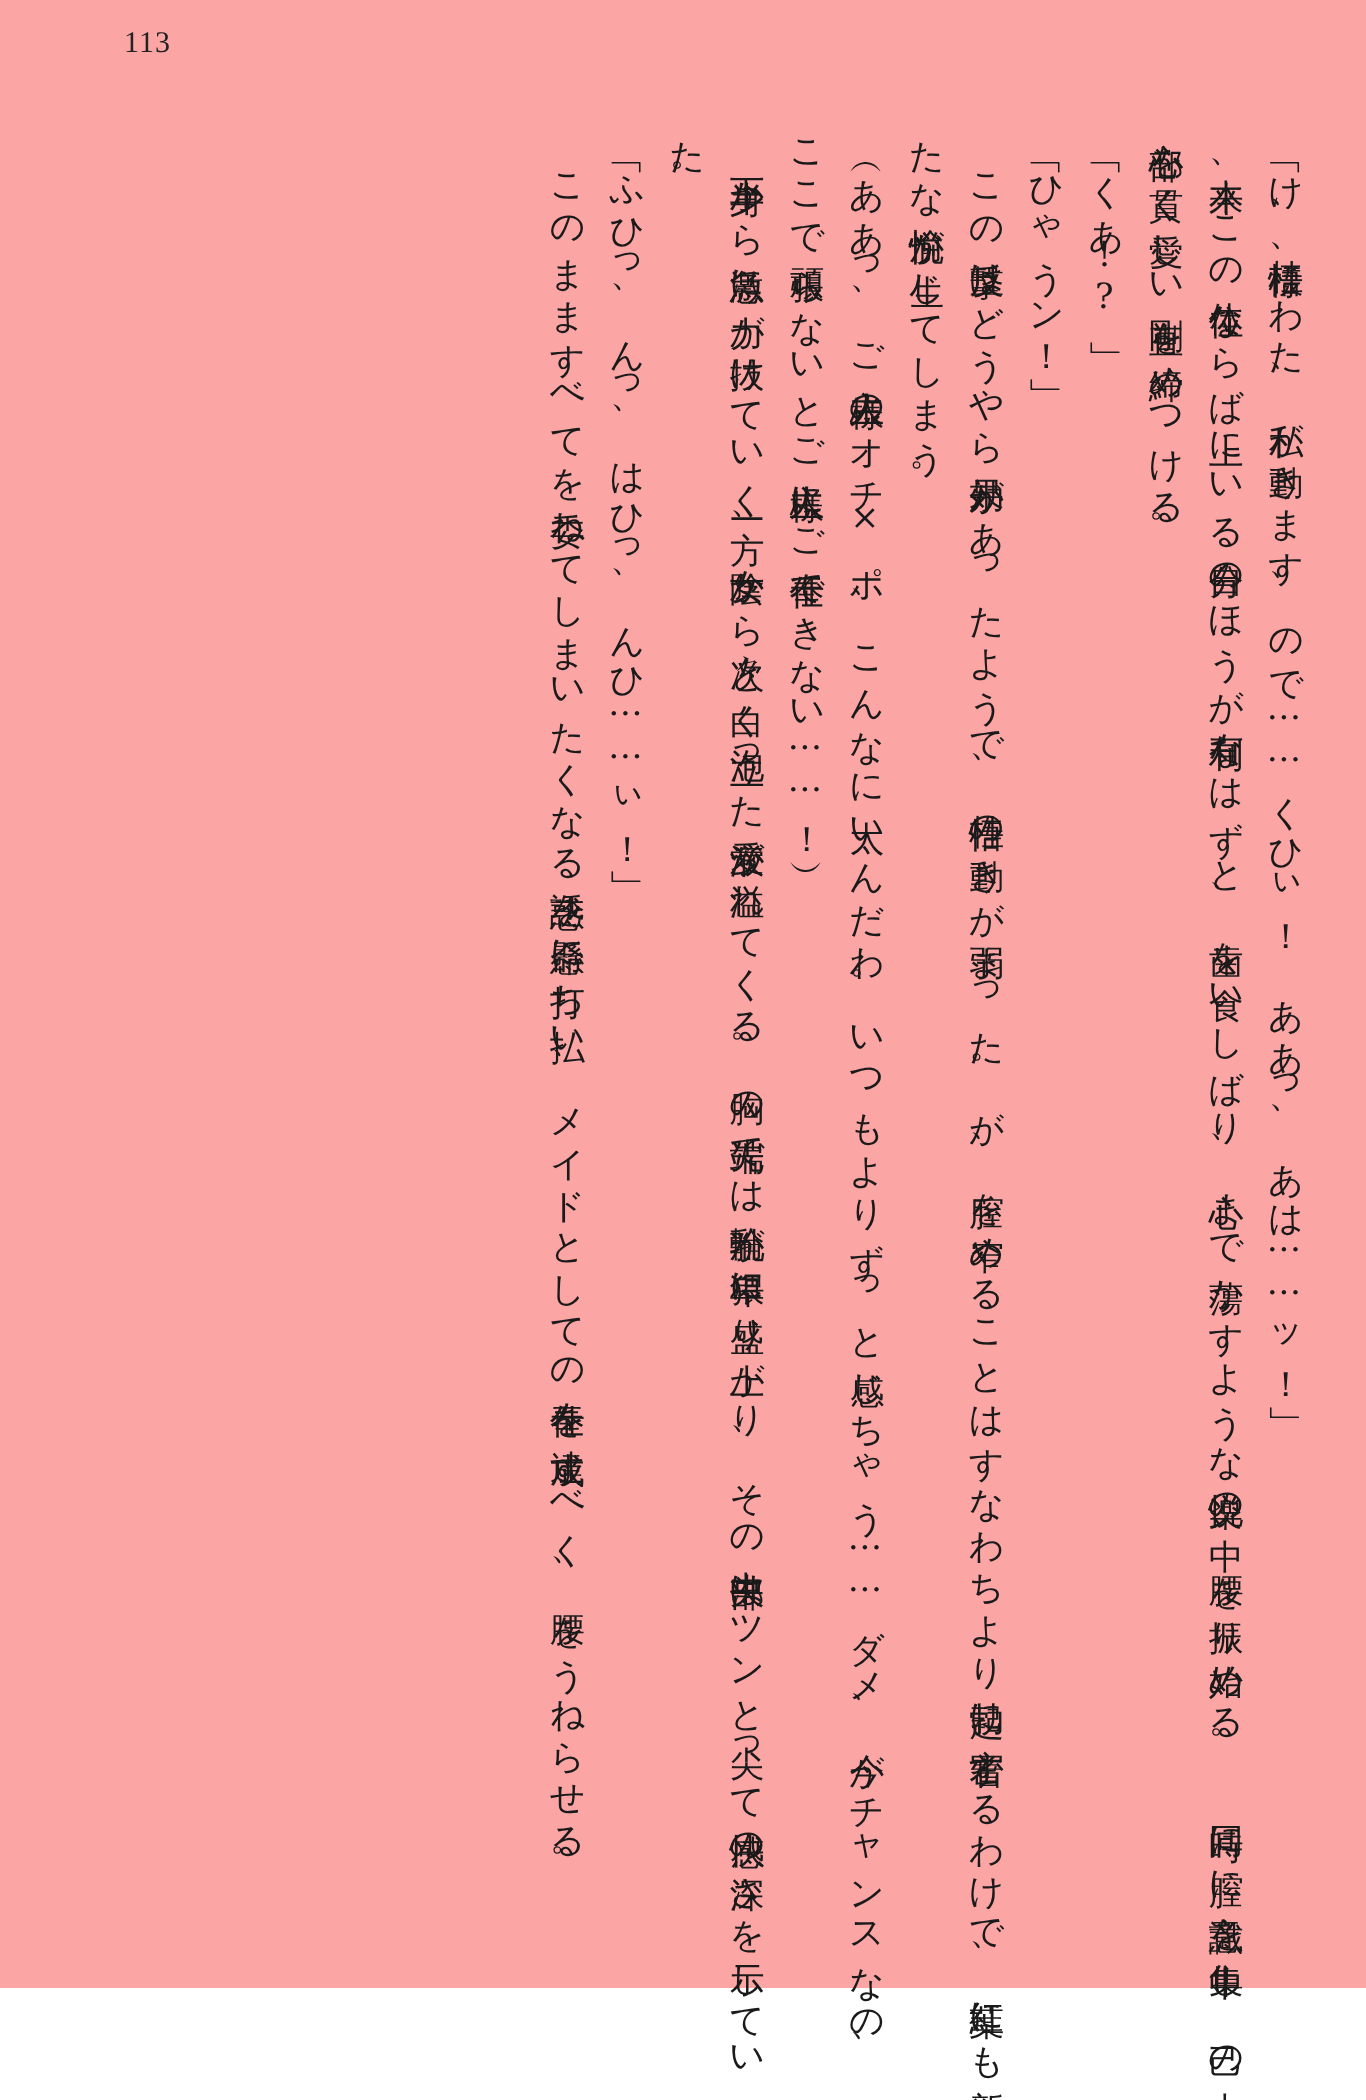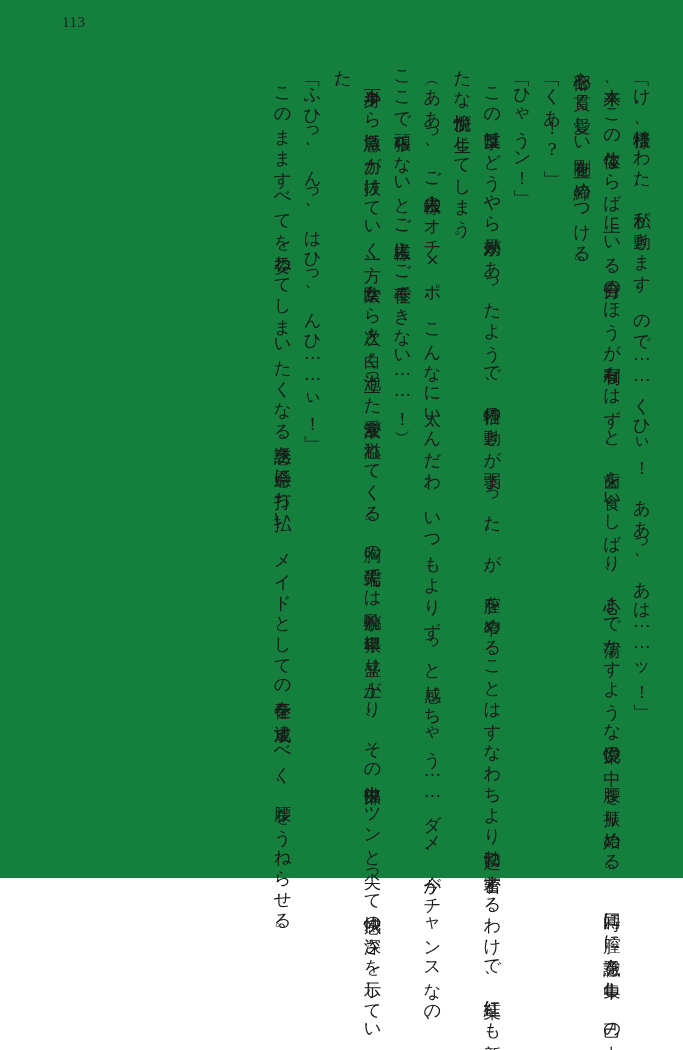--- a/index.html
+++ b/index.html
@@ -10,23 +10,23 @@
   body {
     width: 683px;
     height: 1050px;
     overflow: hidden;
     font-family: "DejaVu Serif", "Liberation Serif", serif;
     color: #1a1a1a;
   }
   .page {
     position: relative;
     width: 683px;
-    height: 878px;
+    height: 994px;
     box-sizing: border-box;
-    background: #15803d;
+    background: #fca5a5;
   }
   .page-number {
     position: absolute;
     top: 14px;
     left: 62px;
     font-family: "Liberation Serif", "DejaVu Serif", serif;
     font-size: 15px;
     letter-spacing: 0.5px;
     color: #222;
   }

